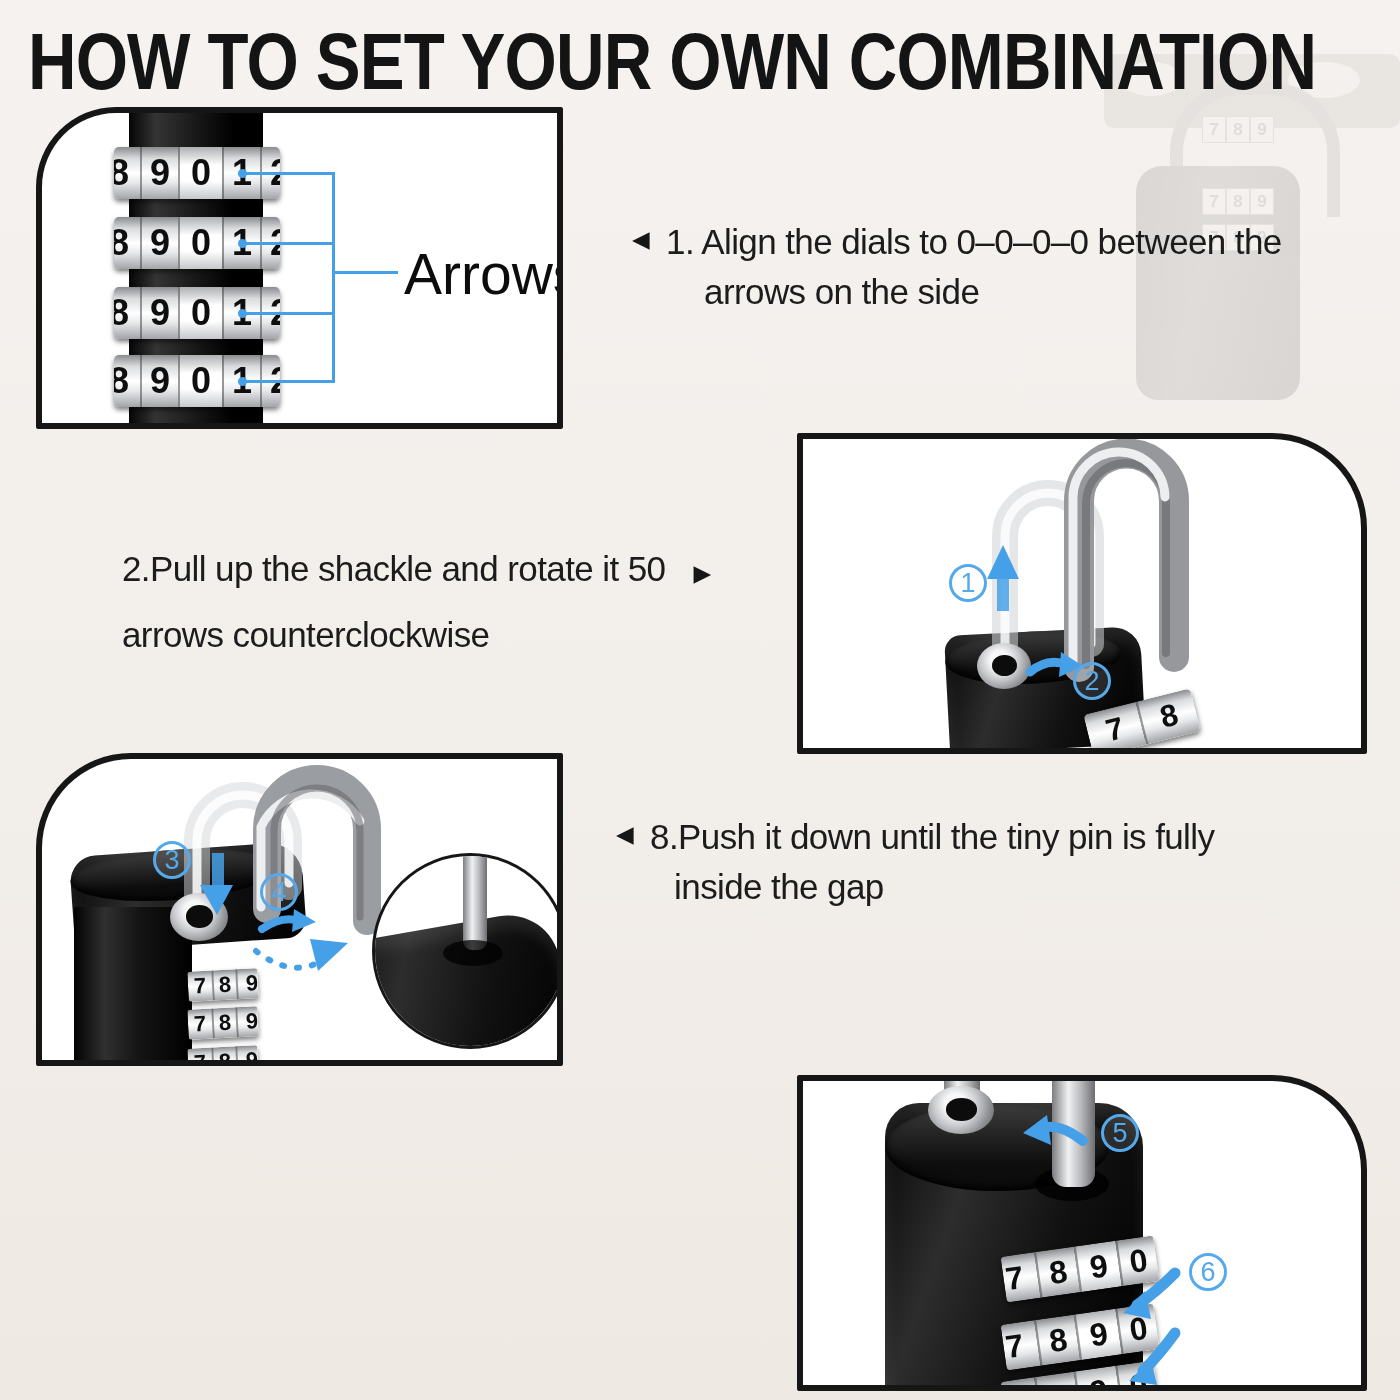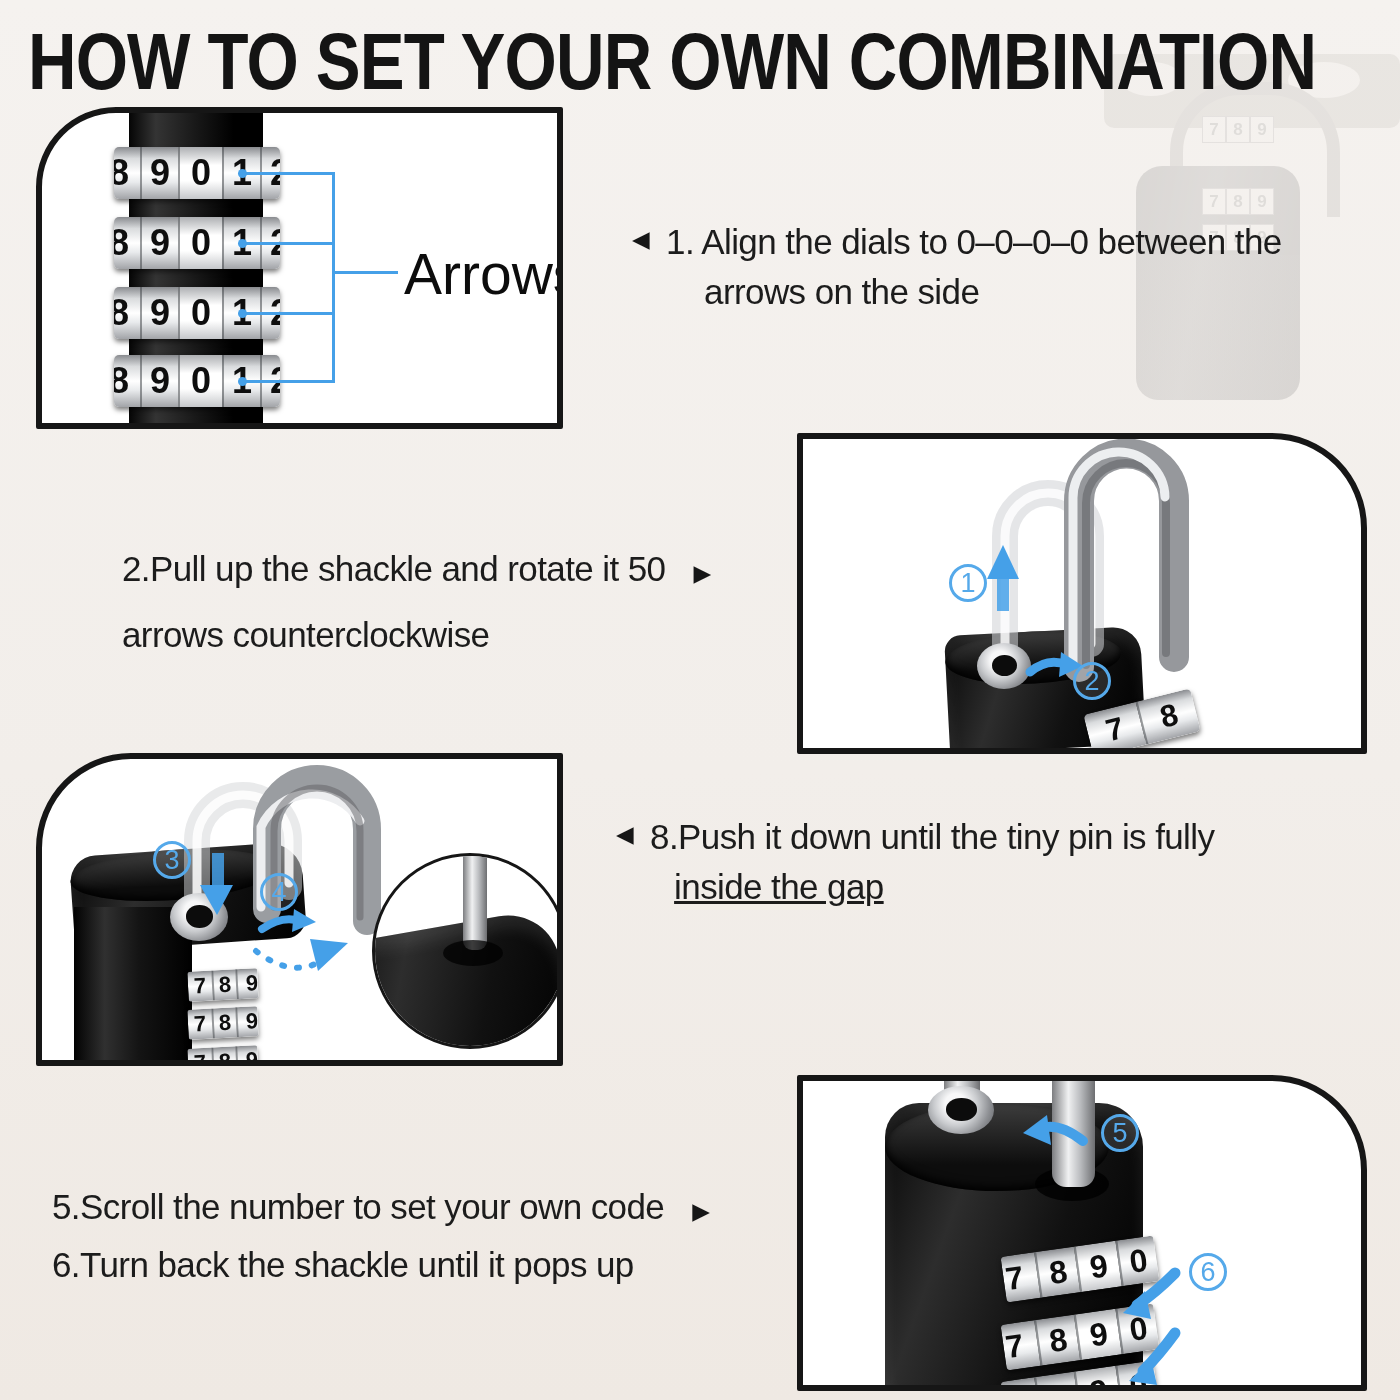--- a/index.html
+++ b/index.html
@@ -36,21 +36,21 @@
   .step{position:absolute;font-size:35px;letter-spacing:-0.6px;color:#1c1c1c;}
   .step .line{white-space:nowrap;}
   .flexrow{display:flex;align-items:flex-start;}
   .marker{font-size:23px;color:#161616;}
   .m-lead{margin-right:17px;margin-top:9px;}
   .m-tail{margin-left:28px;font-size:23px;}
   .step1{left:632px;top:217px;} .step1 .line{line-height:50px;}
   .ind38{padding-left:38px;}
   .step2{left:122px;top:538px;} .step2 .line{line-height:61px;}
   .step34{left:616px;top:812px;} .step34 .line{line-height:50px;}
-  .ind24{padding-left:24px;text-decoration:underline;} .ind20{padding-left:20px;}
+  .ind24{padding-left:24px;} .ind20{padding-left:20px;}
   .step56{left:52px;top:1180px;} .step56 .line{line-height:53px;}
   
   .band{display:flex;overflow:hidden;border-radius:5px;box-shadow:0 3px 5px rgba(0,0,0,.5);}
   .dt{display:flex;align-items:center;justify-content:center;overflow:hidden;box-sizing:border-box;
       font-weight:700;color:#0e0e0e;
       background:linear-gradient(180deg,#898b8f 0%,#d9dbdd 22%,#ffffff 50%,#e8eaec 68%,#a2a4a8 100%);}
   .dt + .dt{border-left:2px solid rgba(70,72,76,.55);}
   .dt.win{background:linear-gradient(180deg,#aeb0b3,#ffffff 35%,#ffffff 65%,#c6c8cb);}
   
   .band1{left:72px;width:166px;height:52px;font-size:36px;}
@@ -344,26 +344,20 @@
   </section>
 
   <div class="step step34 flexrow">
     <span class="marker m-lead">◀</span>
     <div>
       <div class="line">8.Push it down until the tiny pin is fully</div>
       <div class="line ind24">inside the gap</div>
     </div>
   </div>
 
-  <div class="step step56">
-    <div class="line">
-      <span>5.Scroll the number to set your own code</span><span class="marker m-tail">▶</span>
-    </div>
-    <div class="line">6.Turn back the shackle until it pops up</div>
-  </div>
 
   <section class="panel panel4">
     <div class="lock-body p4-body">
       <div class="top-face p4-face"></div>
     </div>
     <div class="p4-hole"></div>
     <div class="chrome-rod p4-rod"></div>
     <div class="chrome-rod p4-stub"></div>
     <div class="collar p4-collar">
         <div class="hole"></div>

